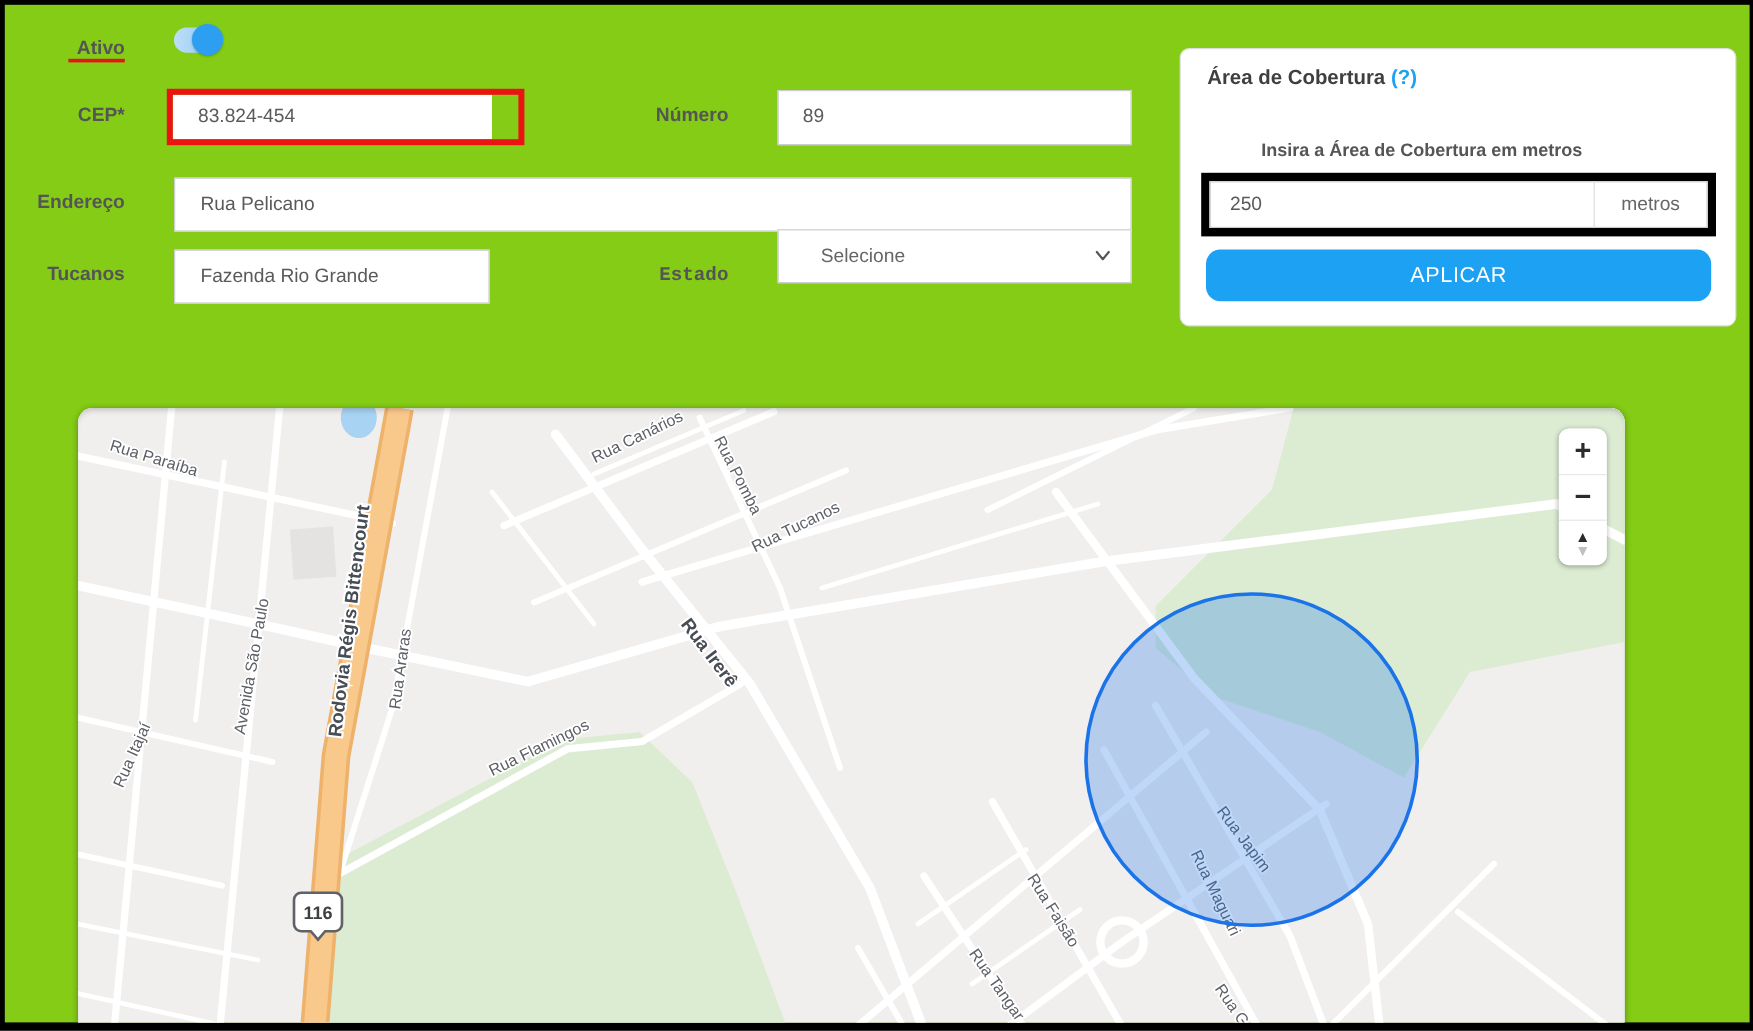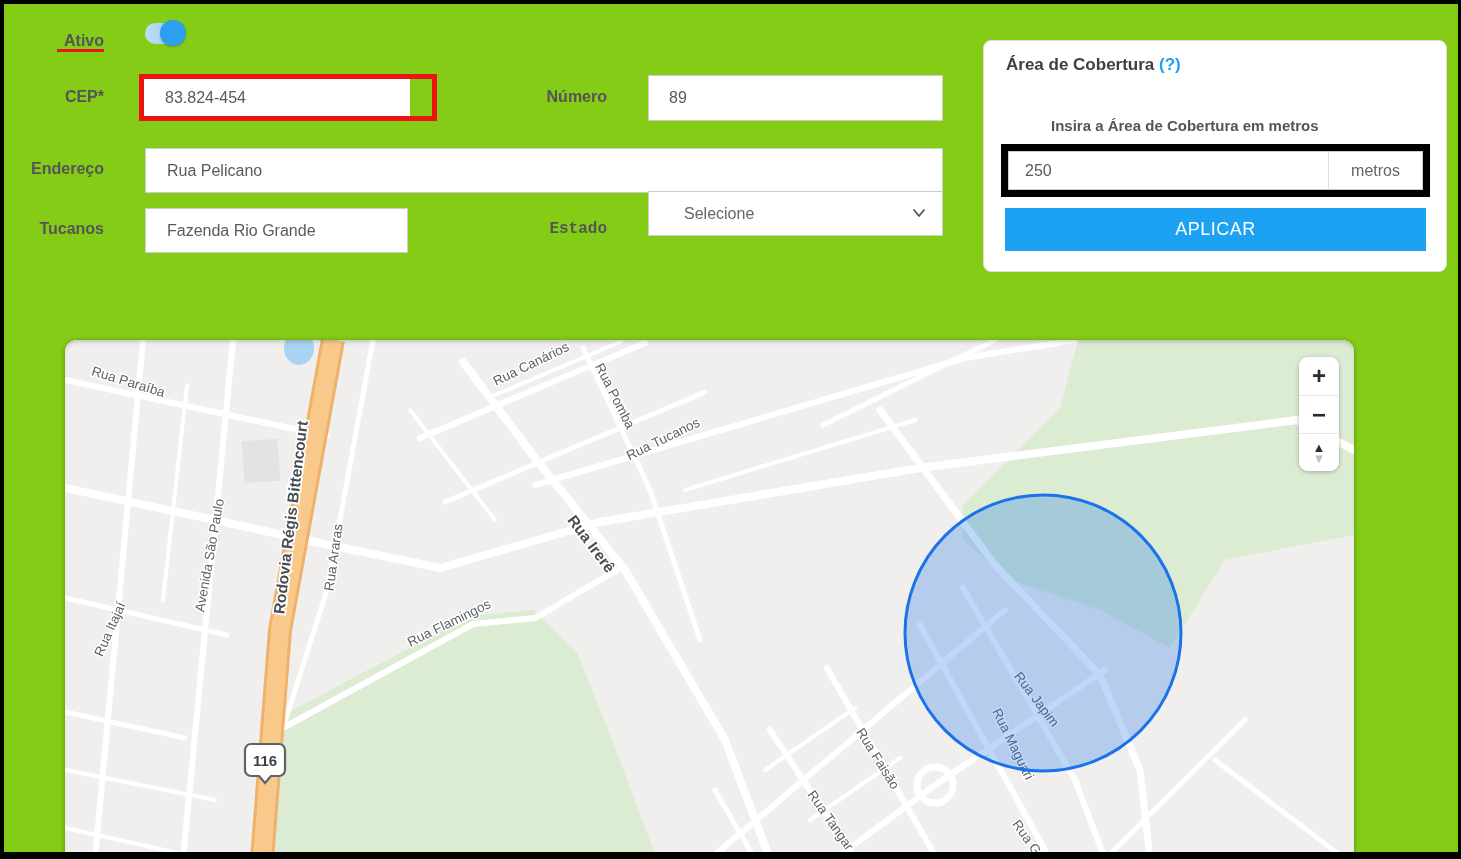--- a/index.html
+++ b/index.html
@@ -30,21 +30,21 @@
             border:1px solid #ddd; border-radius:8px; }
   .panel-title { position:absolute; left:22px; top:14px; font-size:17px; font-weight:bold; color:#3f3f3f; }
   .panel-title .help { color:#1da1f2; cursor:pointer; }
   .panel-sub { position:absolute; left:22px; top:76px; font-size:15px; font-weight:bold; color:#555;margin-left:45px; }
   .metros-group { position:absolute; left:17px; top:103px; width:429px; height:53px; border:7px solid #000000; display:flex; }
   .metros-group input { flex:1; border:1px solid #ccc; border-right:none; font-size:16px; color:#5a5a5a;
             padding-left:16px; outline:none; font-family:"Liberation Sans","DejaVu Sans",sans-serif; min-width:0; }
   .metros-suffix { width:95px; background:#fff; border:1px solid #ccc; border-left:1px solid #ddd;
             font-size:16px; color:#666; display:flex; align-items:center; justify-content:center; }
   .apply-btn { position:absolute; left:21px; top:167px; width:421px; height:43px; background:#1da1f2;
-            border:none; border-radius:0; color:#fff; font-size:18px; letter-spacing:.5px; cursor:pointer;
+            border:none; border-radius:12px; color:#fff; font-size:18px; letter-spacing:.5px; cursor:pointer;
             font-family:"Liberation Sans","DejaVu Sans",sans-serif; }
 
   .map { position:absolute; left:65px; top:340px; width:1289px; height:519px; background:#f1efee;
          border-radius:12px 12px 0 0; overflow:hidden; box-shadow:0 1px 5px rgba(0,0,0,.35);
          cursor:grab; }
   .map-inner-shadow { position:absolute; inset:0; border-radius:12px 12px 0 0; pointer-events:none;
          box-shadow:inset 0 4px 5px -3px rgba(0,0,0,.25); z-index:4; }
 
   .zoomctl { position:absolute; right:15px; top:17px; width:40px; background:#fff; border-radius:9px;
          box-shadow:0 1px 4px rgba(0,0,0,.3); z-index:6; overflow:hidden; }

